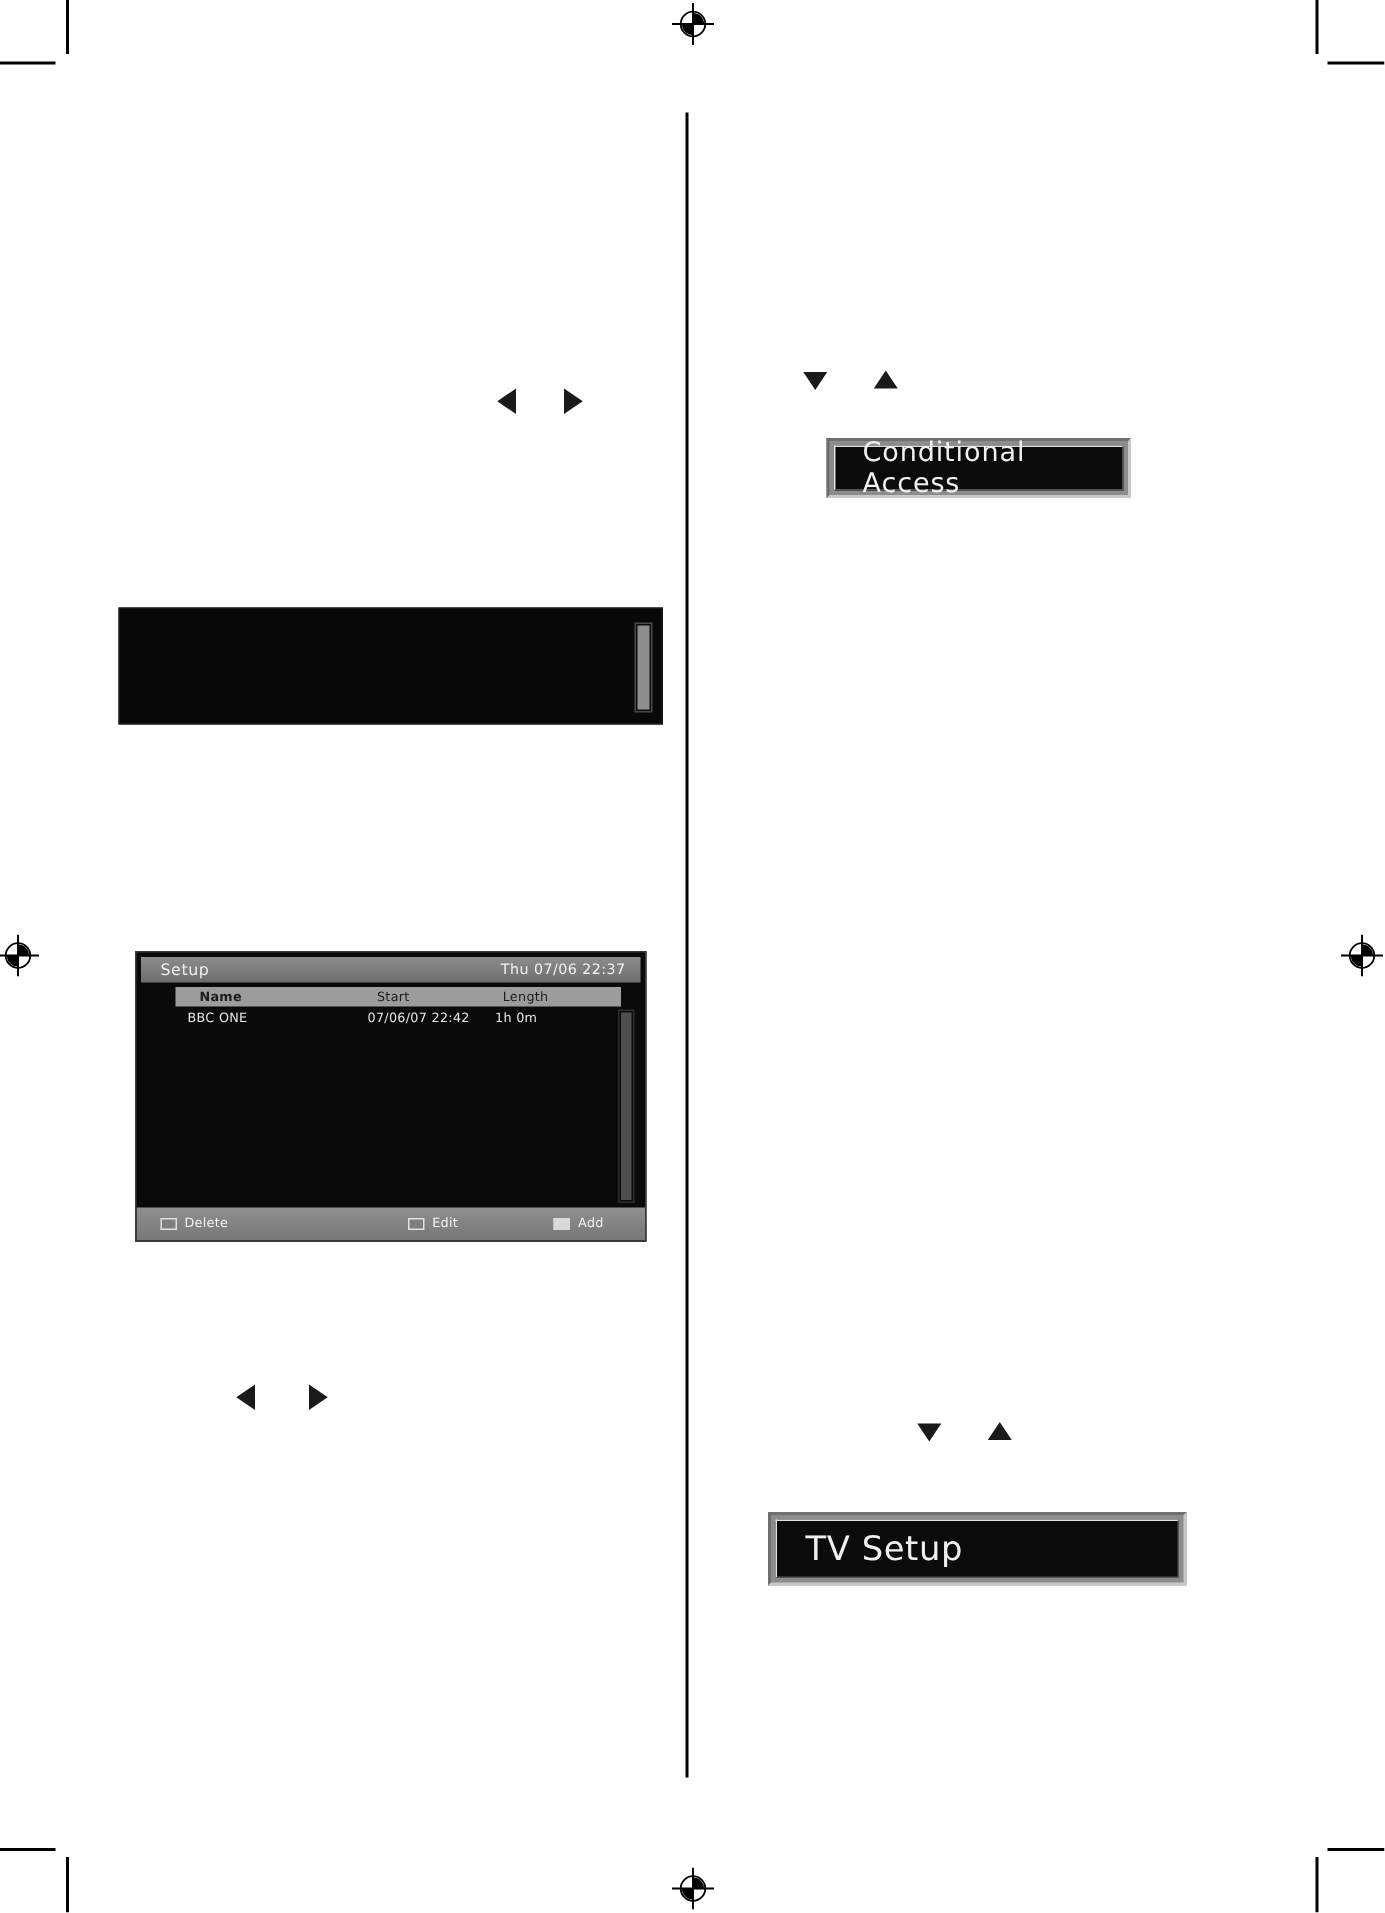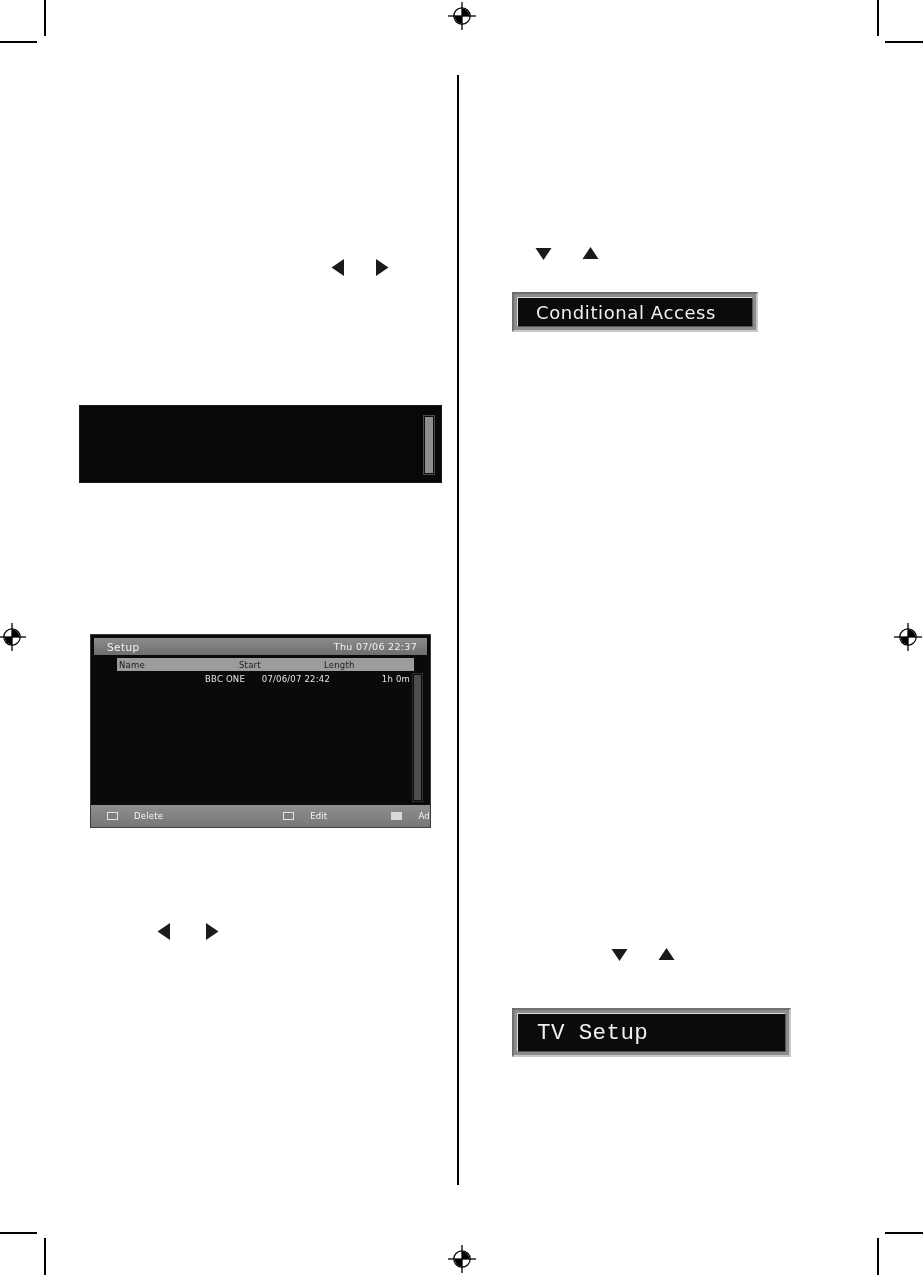--- a/index.html
+++ b/index.html
@@ -157,30 +157,29 @@
     background: #9c9c9c;
     display: flex;
     align-items: center;
     box-sizing: border-box;
   }
   .timers-colhead span {
     color: #1d1d1d;
     font-size: 8.5px;
     letter-spacing: 0.2px;
   }
-  .ch-name   { padding-left: 2px; width: 120px; }
+  .ch-name   { padding-left: 16px; width: 120px; font-weight: bold; }
   .ch-start  { width: 85px; }
   .ch-length { width: 80px; }
 
   .timers-rows {
     position: absolute;
     left: 26px;
     top: 37px;
     width: 297px;
-    text-align: right;
   }
   .timers-row {
     display: flex;
     align-items: center;
     height: 13px;
   }
   .timers-row span {
     color: #e6e6e6;
     font-size: 8.5px;
     letter-spacing: 0.2px;
@@ -212,21 +211,21 @@
     right: 0;
     bottom: 0;
     height: 22px;
     background: linear-gradient(#8f8f8f, #777777);
     display: flex;
     align-items: center;
   }
   .fbtn {
     display: flex;
     align-items: center;
-    gap: 16px;
+    gap: 5px;
   }
   .fbtn .sw {
     width: 11px;
     height: 8px;
     box-sizing: border-box;
     border: 1px solid #e2e2e2;
     background: #7e7e7e;
   }
   .fbtn .sw.filled { background: #d9d9d9; border-color: #d9d9d9; }
   .fbtn .lbl {
@@ -259,42 +258,41 @@
     box-sizing: border-box;
     display: flex;
     align-items: center;
   }
   .menu-btn .inner span {
     color: #f0f0f0;
     font-family: "DejaVu Sans", sans-serif;
   }
 
   .btn-cond-access {
-    left: 512px;
+    left: 551px;
     top: 292px;
-    width: 246px;
+    width: 203px;
     height: 40px;
   }
   .btn-cond-access .inner { padding-left: 18px; }
   .btn-cond-access .inner span {
     font-size: 18px;
     letter-spacing: 0.6px;
   }
 
   .btn-tv-setup {
     left: 512px;
     top: 1008px;
     width: 279px;
     height: 49px;
   }
   .btn-tv-setup .inner { padding-left: 19px; }
   .btn-tv-setup .inner span {
     font-size: 22.5px;
     letter-spacing: 0.4px;
-    font-family: Liberation Mono, monospace;
   }
 </style>
 </head>
 <body>
 
 <div class="crop-v cm-tl-v"></div>
 <div class="crop-h cm-tl-h"></div>
 <div class="crop-v cm-tr-v"></div>
 <div class="crop-h cm-tr-h"></div>
 <div class="crop-v cm-bl-v"></div>

